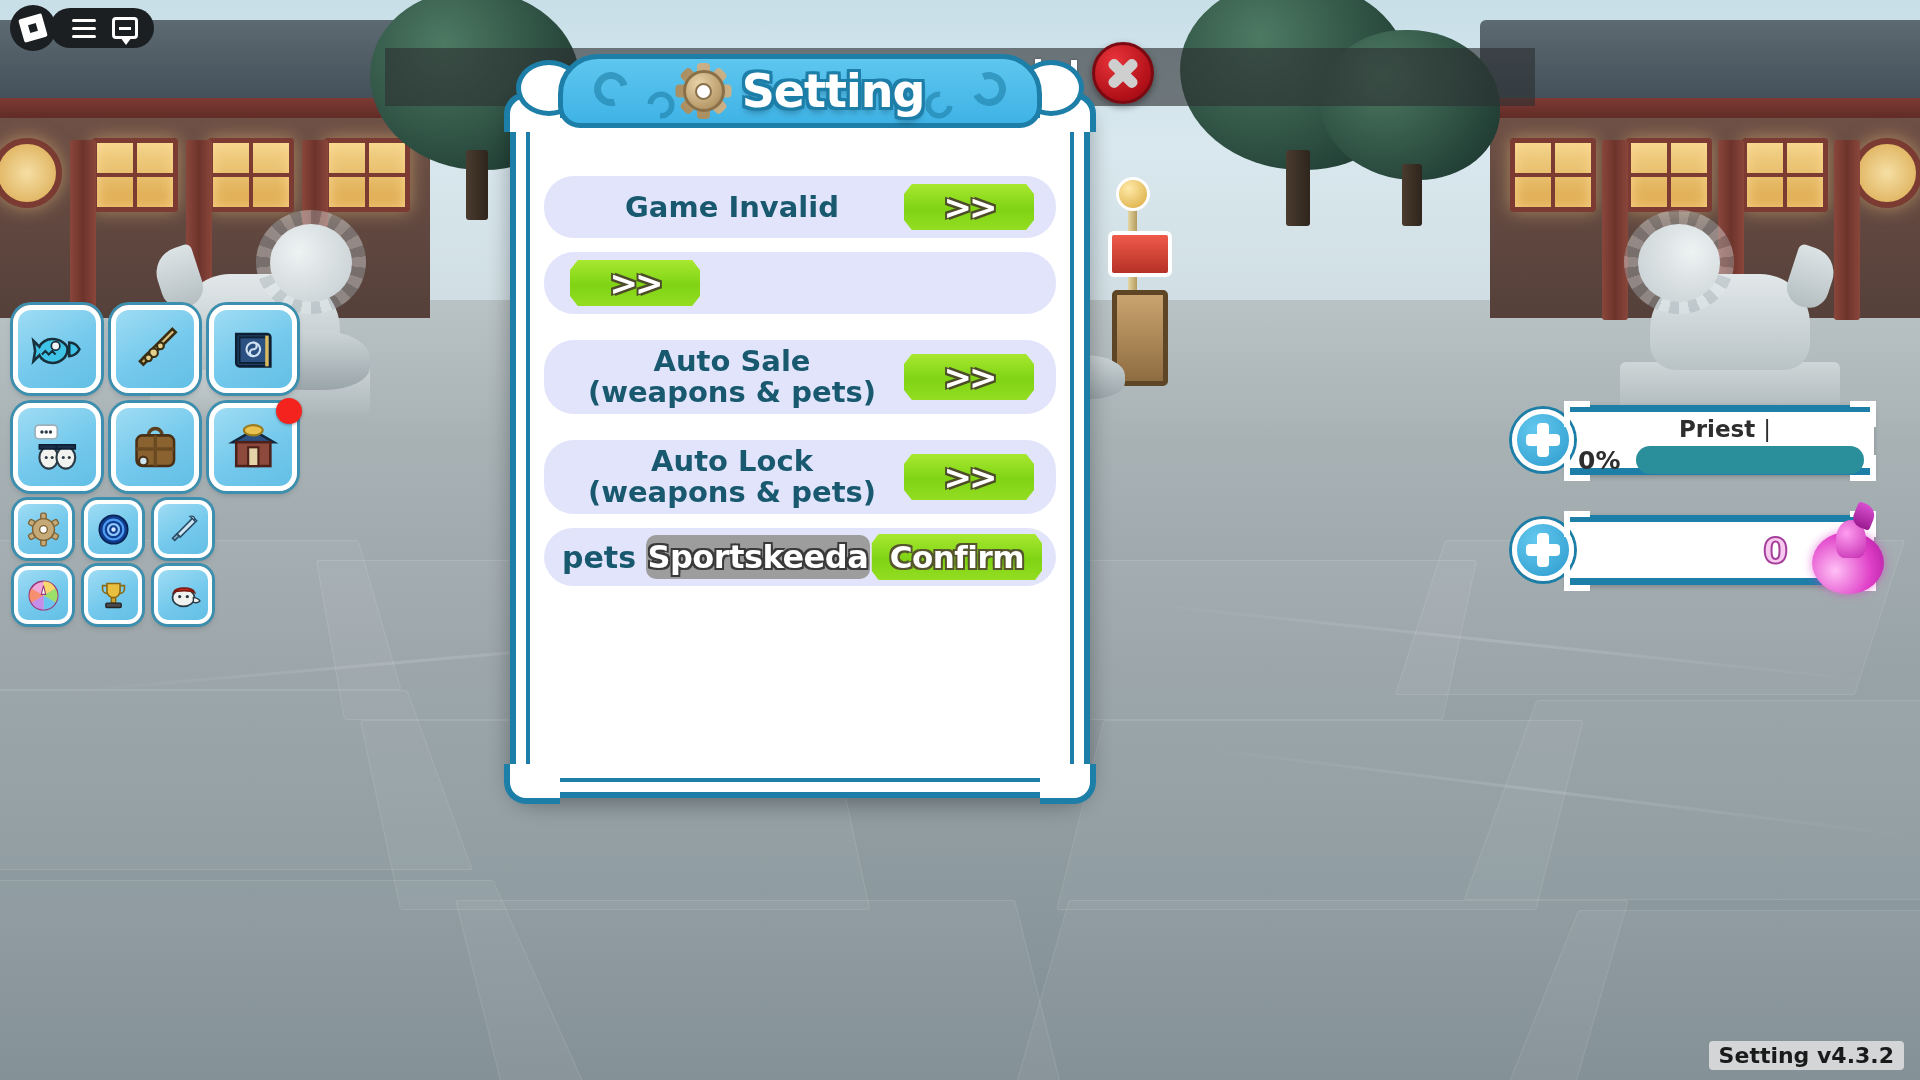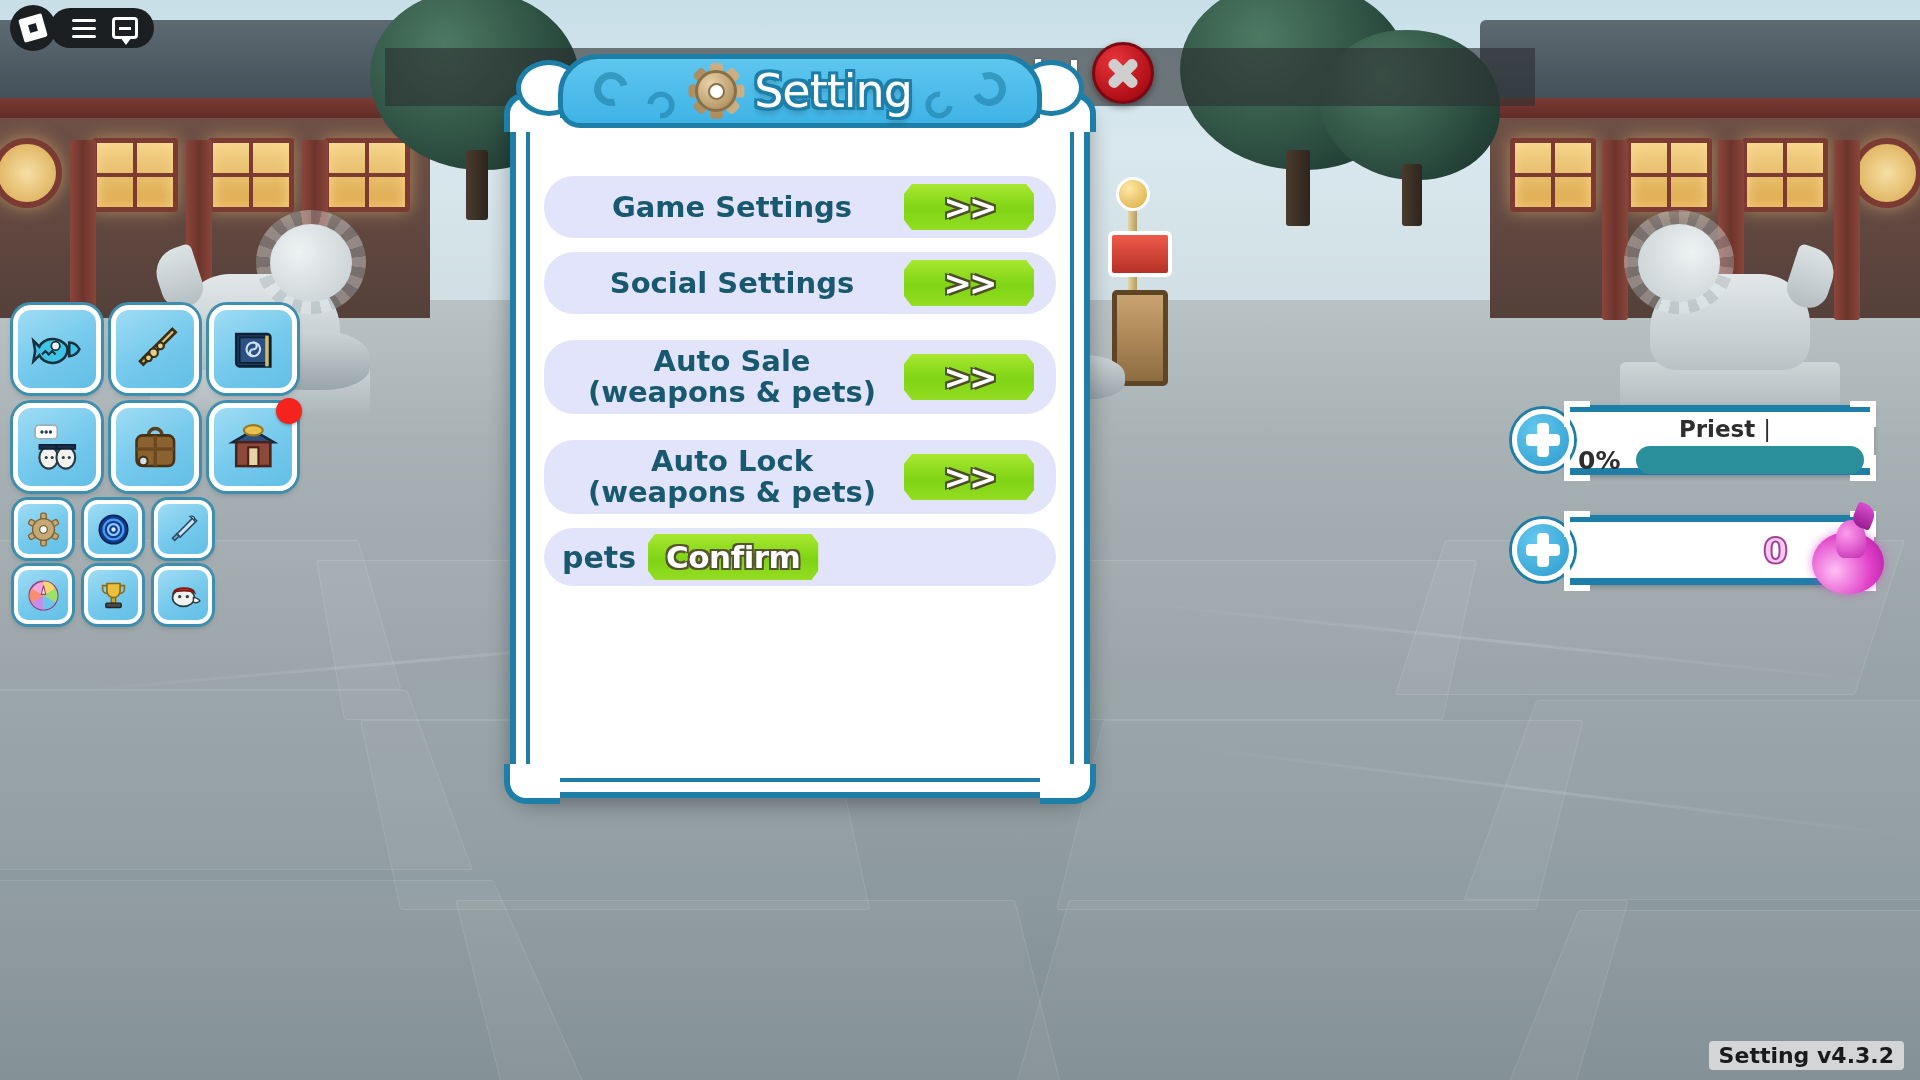--- a/index.html
+++ b/index.html
@@ -361,21 +361,21 @@
     position:absolute; left:50%; top:50%; width:17px; height:17px; margin:-8.5px 0 0 -8.5px;
     background:#fff; border-radius:50%; border:2px solid #8a7049;
   }
   .gear-icon .tooth {
     position:absolute; left:50%; top:50%; width:13px; height:56px; margin:-28px 0 0 -6.5px;
     background:linear-gradient(#cbb187,#a98e61);
     border-radius:4px;
   }
   .panel-title {
     font-family:"DejaVu Sans","Liberation Sans",sans-serif;
-    font-weight:normal; font-size:46px; color:#ffffff;
+    font-weight:bold; font-size:46px; color:#ffffff;
     text-shadow:
       -3px -3px 0 #1d7ea8, 3px -3px 0 #1d7ea8, -3px 3px 0 #1d7ea8, 3px 3px 0 #1d7ea8,
       0 -3px 0 #1d7ea8, 0 3px 0 #1d7ea8, -3px 0 0 #1d7ea8, 3px 0 0 #1d7ea8,
       0 5px 6px rgba(0,0,0,.3);
     letter-spacing:-1px;
   }
 
   
   #close-btn {
     position:absolute; right:-64px; top:-56px; width:62px; height:62px; border-radius:50%;
@@ -763,28 +763,27 @@
   </div>
 
   <div id="close-btn">
     <div class="x1"></div>
       <div class="x2"></div>
   </div>
 
   <div id="rows">
 
     <div class="srow">
-      <div class="srow-label">Game Settings</div>
+      <div class="srow-label">Game Invalid</div>
       <div class="arrow-btn">
         <span class="chev">&gt;&gt;</span>
       </div>
     </div>
 
     <div class="srow">
-      <div class="srow-label">Social Settings</div>
       <div class="arrow-btn">
         <span class="chev">&gt;&gt;</span>
       </div>
     </div>
 
     <div class="srow tall">
       <div class="srow-label">Auto Sale
 (weapons &amp; pets)</div>
       <div class="arrow-btn">
         <span class="chev">&gt;&gt;</span>
@@ -794,19 +793,22 @@
     <div class="srow tall">
       <div class="srow-label">Auto Lock
 (weapons &amp; pets)</div>
       <div class="arrow-btn">
         <span class="chev">&gt;&gt;</span>
       </div>
     </div>
 
     <div class="code-row">
       <div class="code-label">pets</div>
+      <div class="code-input">
+        <span class="val" placeholder="code">Sportskeeda</span>
+      </div>
       <div class="confirm-btn">
         <span class="ctxt">Confirm</span>
       </div>
     </div>
 
   </div>
 </div>
 
 </body></html>

